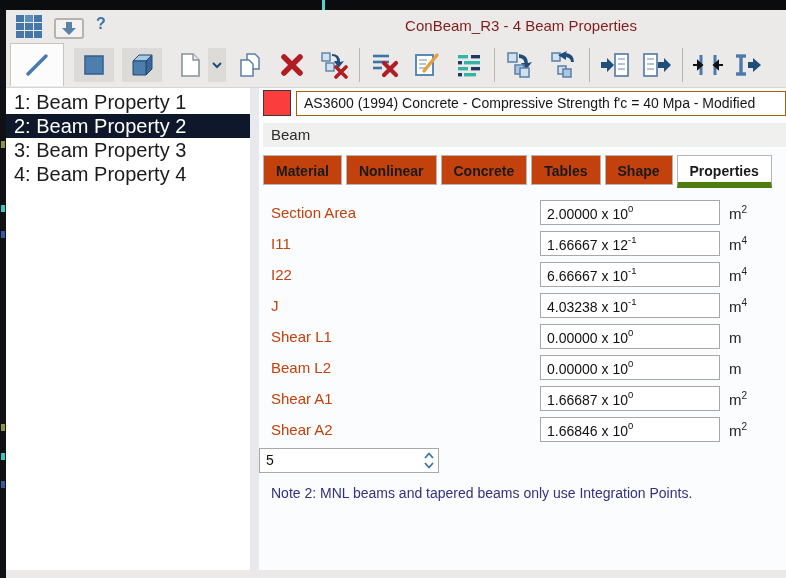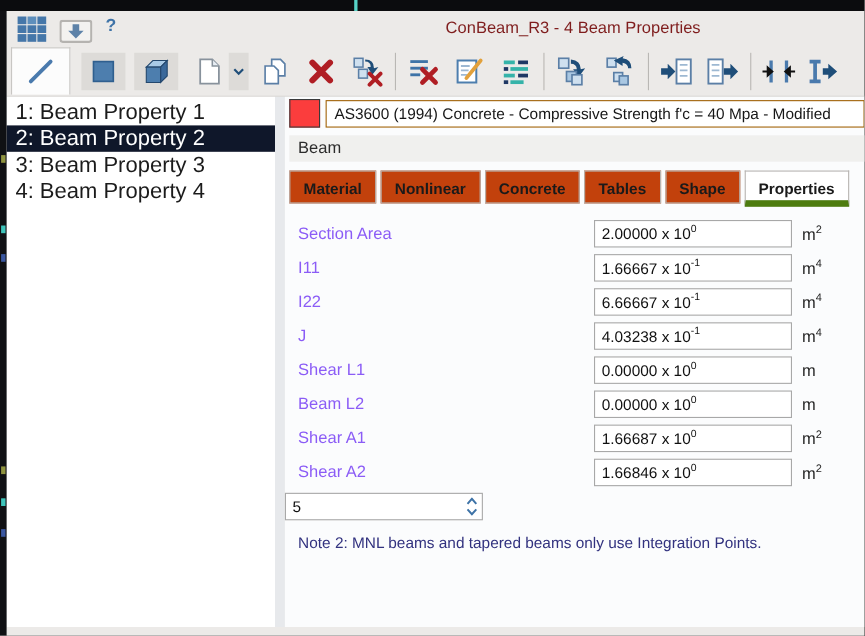--- a/index.html
+++ b/index.html
@@ -39,21 +39,21 @@
   .mat-field{position:absolute;left:37px;top:3px;width:490px;height:25px;box-sizing:border-box;border:1px solid #a16207;
              background:#fff;font-size:14px;line-height:23px;padding:0 7px;color:#161616;white-space:nowrap;overflow:hidden;}
   .beam-bar{position:absolute;left:4px;top:35px;width:600px;height:24px;background:#f0f0ee;line-height:24px;
             padding-left:8px;box-sizing:border-box;font-size:15px;color:#2c2c2c;}
   .tabs{position:absolute;left:4px;top:67px;height:33px;display:flex;align-items:flex-start;}
   .tab{height:30px;line-height:30px;padding:0 12px;margin-right:4px;background:#c2410c;border:1px solid #b7b4b1;
        box-sizing:border-box;font-size:14px;font-weight:700;color:#1a1a1a;cursor:pointer;white-space:nowrap;}
   .tab.active{background:#ffffff;height:33px;border-bottom:6px solid #4d7c0f;}
   .form{position:absolute;left:0;top:109px;width:527px;}
   .frow{height:31px;display:flex;align-items:center;}
-  .frow .lab{margin-left:12px;flex:0 0 269px;font-size:15px;color:#8b5cf6;}
+  .frow .lab{margin-left:12px;flex:0 0 269px;font-size:15px;color:#c2410c;}
   .finput{position:relative;box-sizing:border-box;width:180px;height:25px;border:1px solid #a8a8a8;background:#fff;
           padding:3px 6px 0 6px;font-size:14px;color:#101010;white-space:nowrap;cursor:text;}
   .finput sup{font-size:9.5px;position:relative;top:-1px;}
   .unit{margin-left:9px;font-size:15px;color:#1f1f1f;}
   .unit sup{font-size:10px;}
   .spinner{position:absolute;right:1px;top:1px;width:17px;height:21px;display:flex;flex-direction:column;}
   .spin-btn{flex:1;display:flex;align-items:center;justify-content:center;cursor:pointer;}
   .notes{position:absolute;left:12px;top:392px;width:515px;}
   .note{font-size:14px;color:#32327f;line-height:27px;white-space:nowrap;}
 </style>
@@ -251,21 +251,21 @@
             <div class="tab active">Properties</div>
           </div>
         <div class="form" id="form">
             <div class="frow">
               <span class="lab">Section Area</span>
               <div class="finput"><span>2.00000 x 10</span><sup>0</sup></div>
               <span class="unit"><span>m</span><sup>2</sup></span>
             </div>
             <div class="frow">
               <span class="lab">I11</span>
-              <div class="finput"><span>1.66667 x 10</span><sup>-1</sup></div>
+              <div class="finput"><span>1.66667 x 12</span><sup>-1</sup></div>
               <span class="unit"><span>m</span><sup>4</sup></span>
             </div>
             <div class="frow">
               <span class="lab">I22</span>
               <div class="finput"><span>6.66667 x 10</span><sup>-1</sup></div>
               <span class="unit"><span>m</span><sup>4</sup></span>
             </div>
             <div class="frow">
               <span class="lab">J</span>
               <div class="finput"><span>4.03238 x 10</span><sup>-1</sup></div>

